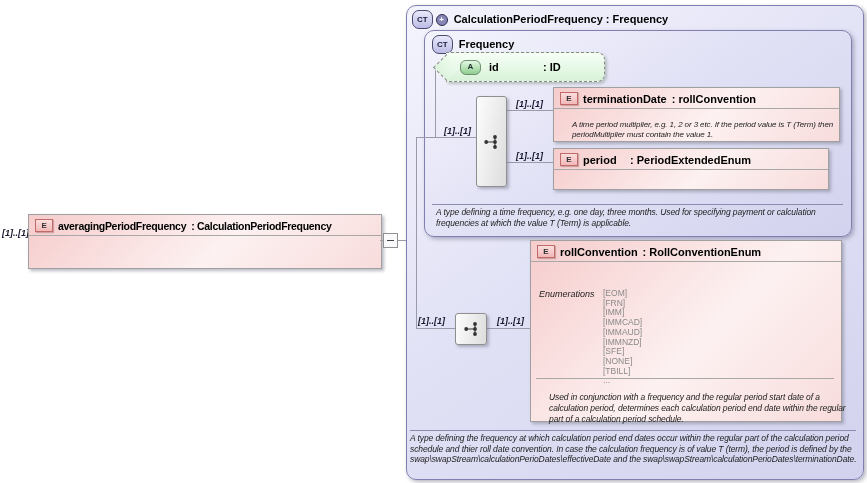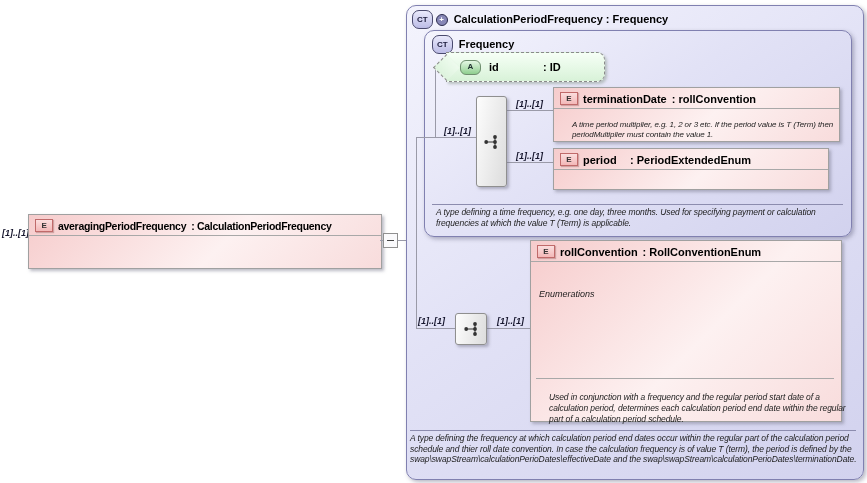--- a/index.html
+++ b/index.html
@@ -201,20 +201,32 @@
   <div class="card-label" style="left:497px; top:316px;">[1]..[1]</div>
 
   <div class="box-el" style="left:530px; top:240px; width:310px; height:180px;">
     <div class="el-header">
       <span class="badge-e">E</span>
       <span class="el-name">rollConvention</span>
       <span>: RollConventionEnum</span>
     </div>
     <div class="enum-wrap" style="left:8px; top:33px; width:290px;margin-top:15px;">
       <span class="enum-label">Enumerations</span>
+      <span class="enum-values">
+        <span>[EOM]</span>
+        <span>[FRN]</span>
+        <span>[IMM]</span>
+        <span>[IMMCAD]</span>
+        <span>[IMMAUD]</span>
+        <span>[IMMNZD]</span>
+        <span>[SFE]</span>
+        <span>[NONE]</span>
+        <span>[TBILL]</span>
+        <span>...</span>
+      </span>
     </div>
     <div class="abs" style="left:5px; top:137px; width:298px; height:1px; background:#a8a8a8;"></div>
     <div class="el-annot abs" style="left:0; top:140px; width:300px; font-size:8.5px; line-height:11px;">Used in conjunction with a frequency and the regular period start date of a calculation period, determines each calculation period end date within the regular part of a calculation period schedule.</div>
   </div>
 
   <div class="ct-sep" style="left:410px; top:430px; width:446px;"></div>
   <div class="ct-annot" style="left:410px; top:433px; width:448px;">A type defining the frequency at which calculation period end dates occur within the regular part of the calculation period schedule and thier roll date convention. In case the calculation frequency is of value T (term), the period is defined by the swap\swapStream\calculationPerioDates\effectiveDate and the swap\swapStream\calculationPerioDates\terminationDate.</div>
 
 </div>
 

